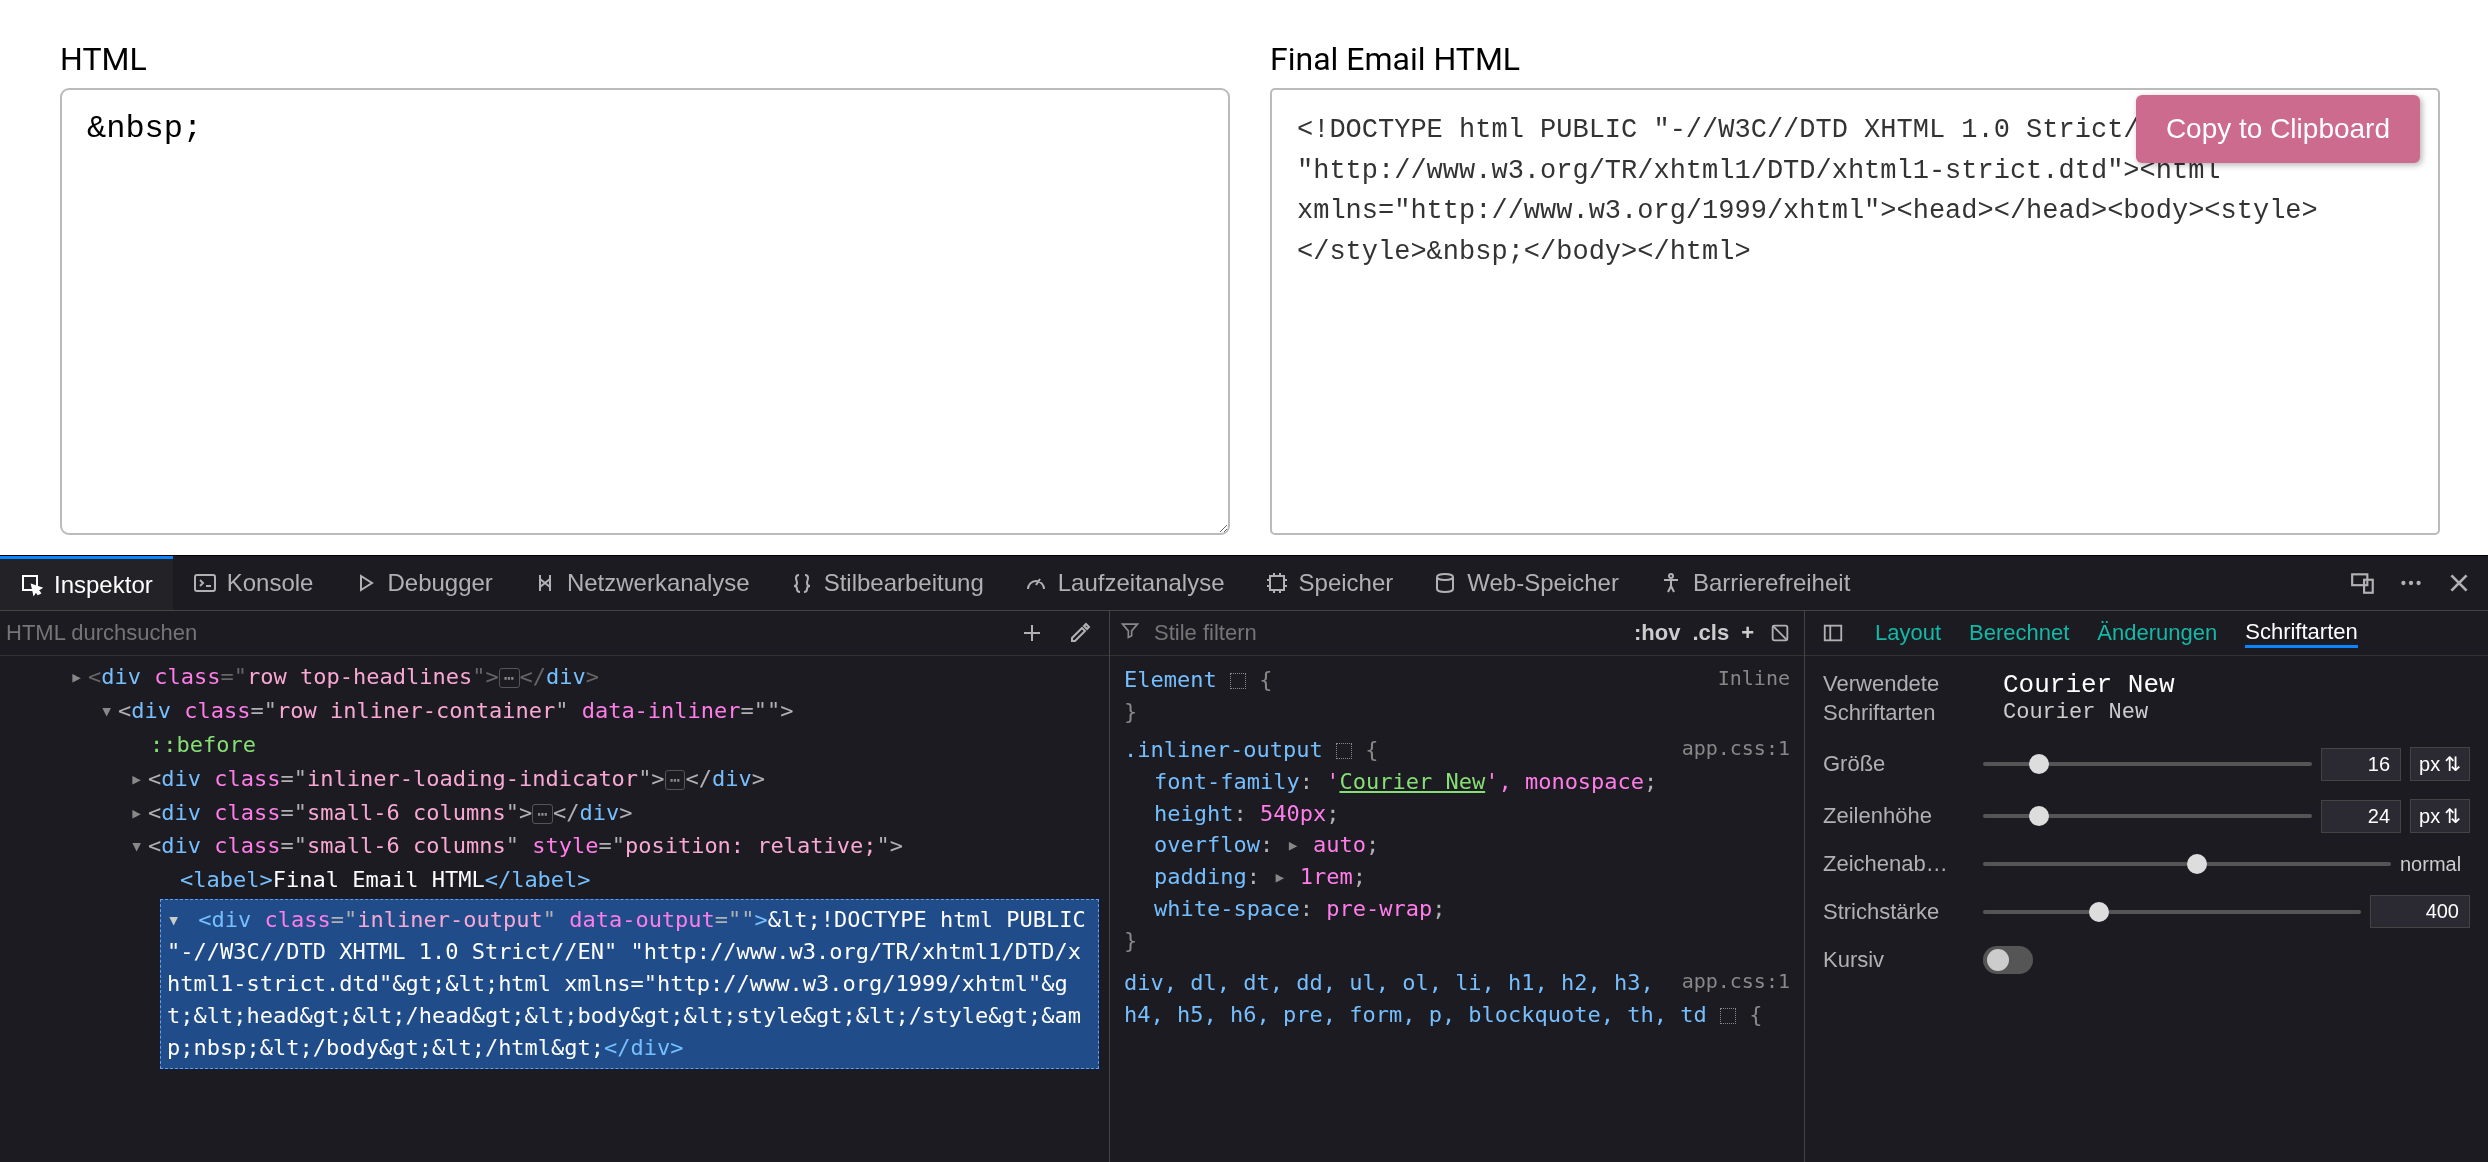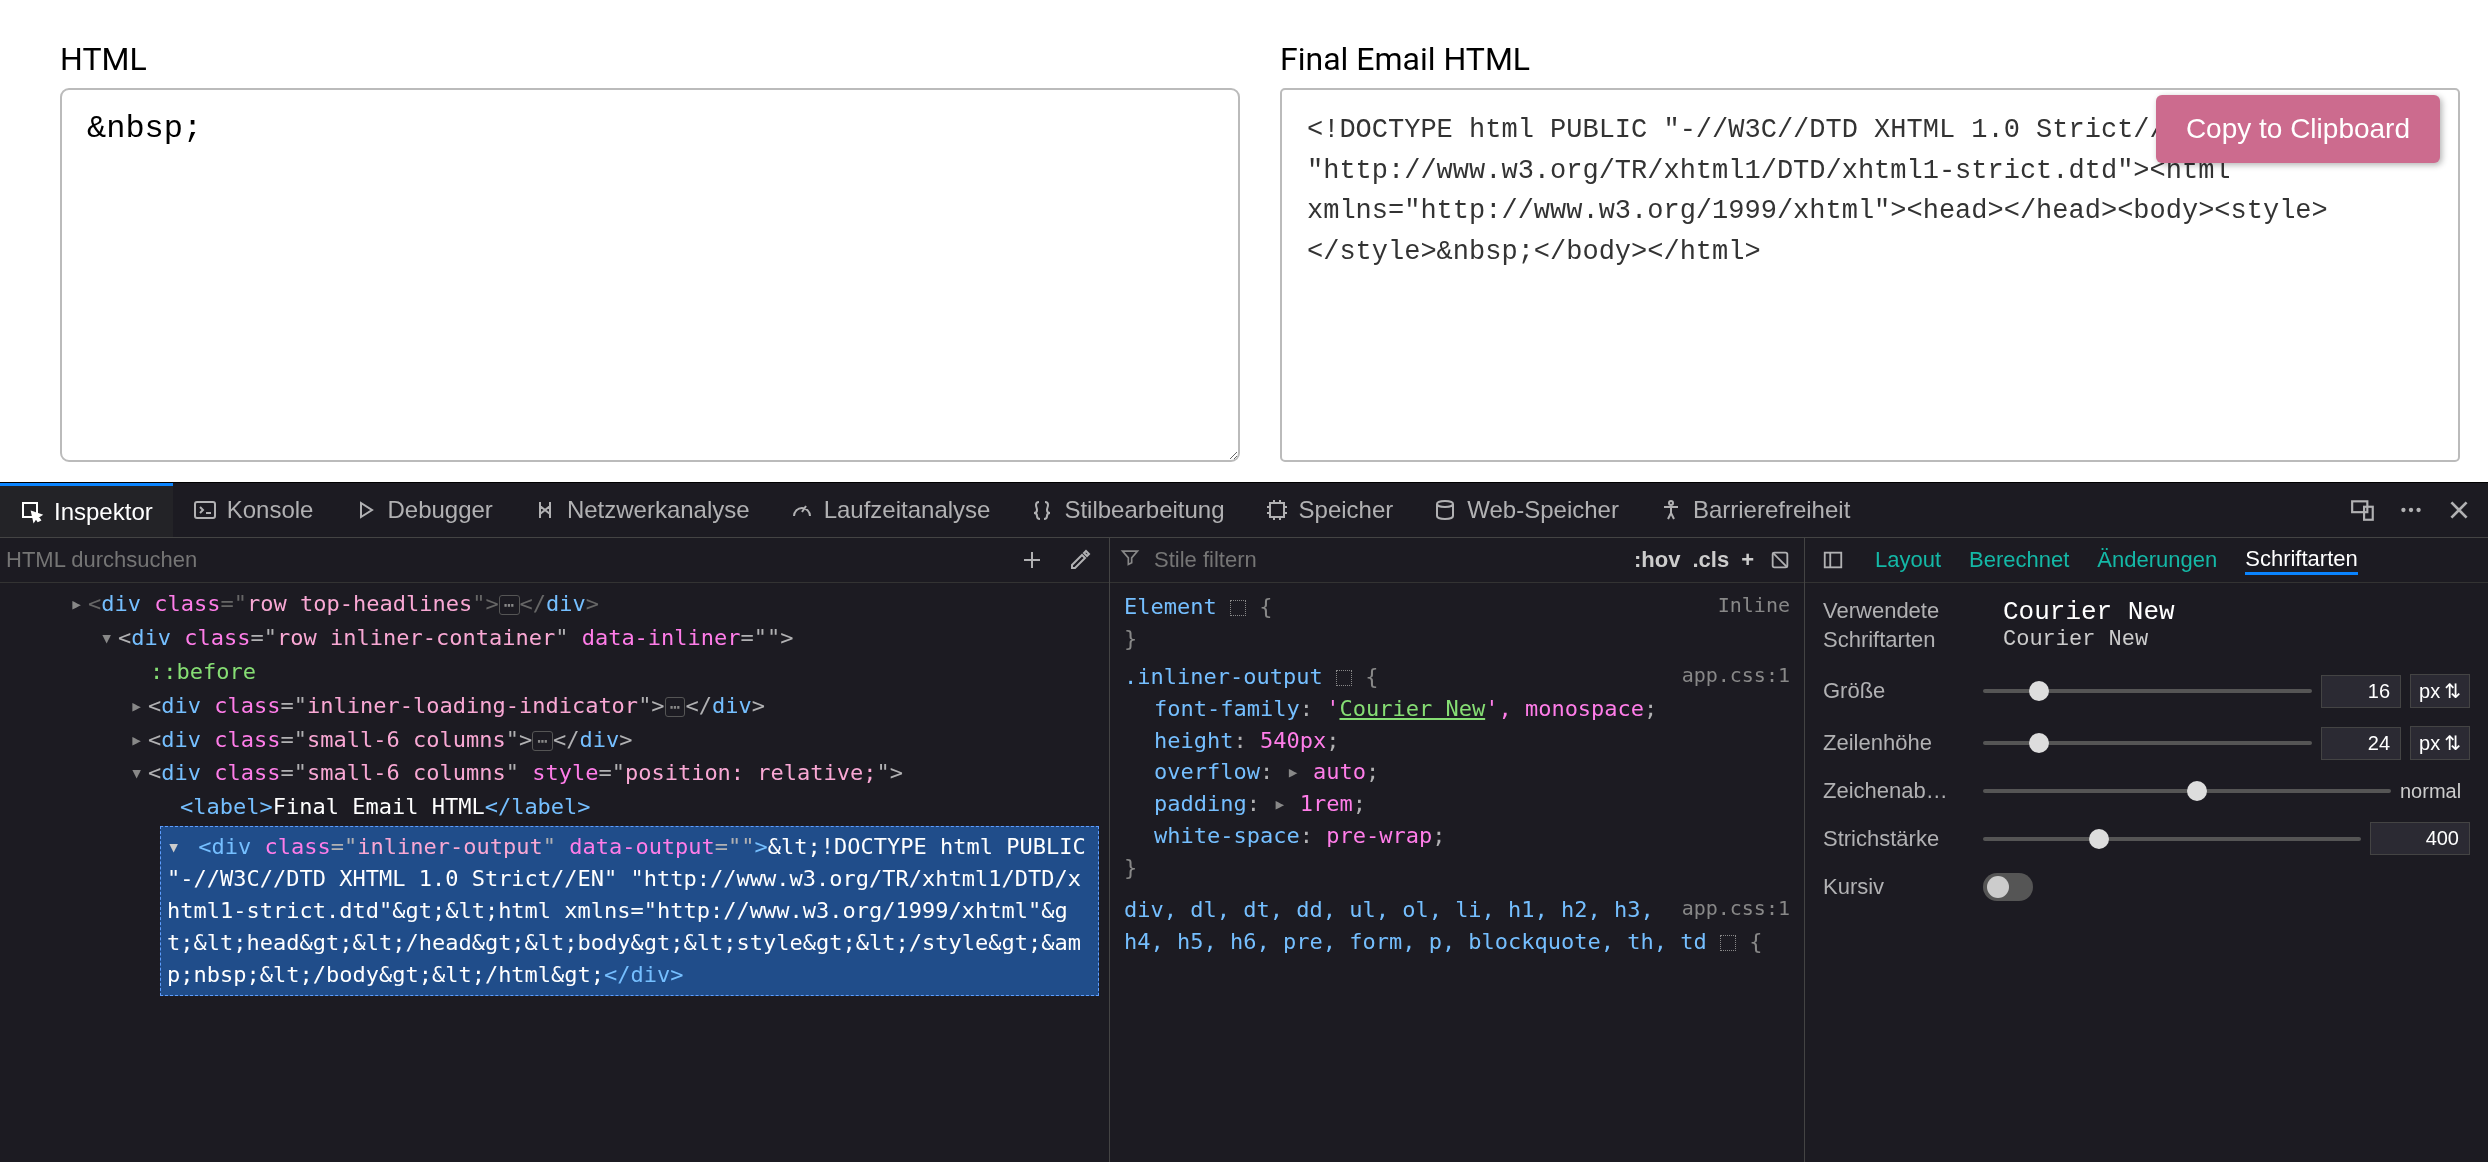--- a/index.html
+++ b/index.html
@@ -1,17 +1,17 @@
 <!DOCTYPE html>
 <html><head>
 <meta charset="utf-8">
 <style>
 * { box-sizing: border-box; margin: 0; padding: 0; }
 body { font-family: -apple-system, BlinkMacSystemFont, "Segoe UI", Roboto, sans-serif; font-size: 16px; background: #fff; width: 2488px; height: 1162px; overflow: hidden; display: flex; flex-direction: column; }
-.top-pane { display: flex; gap: 40px; padding: 40px 28px 20px 60px; height: 482px; }
+.top-pane { display: flex; gap: 40px; padding: 40px 48px 20px 60px; height: 555px; }
 .col { flex: 1; display: flex; flex-direction: column; position: relative; }
 .col-label { font-size: 32px; color: #000; margin-bottom: 10px; font-weight: 400; }
 .textarea { width: 100%; height: 500px; border: 2px solid #bbb; border-radius: 9px; padding: 20px 25px; font-family: "Courier New", monospace; font-size: 32px; resize: both; color: #000; }
 .output-box { width: 100%; height: 500px; border: 2px solid #bbb; border-radius: 5px; padding: 20px 25px; font-family: "Courier New", monospace; font-size: 27px; color: #333; white-space: pre-wrap; overflow: auto; line-height: 1.5; }
 .copy-btn { position: absolute; top: 55px; right: 20px; background: #cc6b8e; color: #fff; border: none; padding: 18px 30px; font-size: 28px; border-radius: 6px; cursor: pointer; box-shadow: 2px 2px 6px rgba(0,0,0,0.3); }
 
 
 .devtools { flex: 1; background: #1c1b22; color: #b1b1b3; font-family: -apple-system, BlinkMacSystemFont, "Segoe UI", sans-serif; font-size: 22px; display: flex; flex-direction: column; border-top: 1px solid #000; }
 .dt-tabs { display: flex; align-items: center; height: 55px; background: #1c1b22; border-bottom: 1px solid #444; }
 .dt-tab { display: flex; align-items: center; gap: 10px; padding: 0 20px; height: 100%; cursor: pointer; font-size: 24px; }
@@ -122,32 +122,32 @@
         <span class="ic">
           <svg width="24" height="24" viewBox="0 0 24 24" fill="none" stroke="currentColor" stroke-width="2">
             <path d="M7 4v16M17 4v16M7 8l10 8M17 8L7 16"></path>
           </svg>
         </span>
         <span>Netzwerkanalyse</span>
       </div>
     <div class="dt-tab">
         <span class="ic">
           <svg width="24" height="24" viewBox="0 0 24 24" fill="none" stroke="currentColor" stroke-width="2">
+            <path d="M9 4c-2 0-3 1-3 3s1 3 1 5-1 3-3 3c2 0 3 1 3 3s1 3 3 3M15 4c2 0 3 1 3 3s-1 3-1 5 1 3 3 3c-2 0-3 1-3 3s-1 3-3 3"></path>
+          </svg>
+        </span>
+        <span>Stilbearbeitung</span>
+      </div>
+    <div class="dt-tab">
+        <span class="ic">
+          <svg width="24" height="24" viewBox="0 0 24 24" fill="none" stroke="currentColor" stroke-width="2">
             <path d="M4 18a8 8 0 0116 0M12 14l4-6"></path>
           </svg>
         </span>
         <span>Laufzeitanalyse</span>
-      </div>
-    <div class="dt-tab">
-        <span class="ic">
-          <svg width="24" height="24" viewBox="0 0 24 24" fill="none" stroke="currentColor" stroke-width="2">
-            <path d="M9 4c-2 0-3 1-3 3s1 3 1 5-1 3-3 3c2 0 3 1 3 3s1 3 3 3M15 4c2 0 3 1 3 3s-1 3-1 5 1 3 3 3c-2 0-3 1-3 3s-1 3-3 3"></path>
-          </svg>
-        </span>
-        <span>Stilbearbeitung</span>
       </div>
     <div class="dt-tab">
         <span class="ic">
           <svg width="24" height="24" viewBox="0 0 24 24" fill="none" stroke="currentColor" stroke-width="2">
             <rect x="5" y="5" width="14" height="14"></rect>
             <path d="M9 2v3M15 2v3M9 19v3M15 19v3M2 9h3M2 15h3M19 9h3M19 15h3"></path>
           </svg>
         </span>
         <span>Speicher</span>
       </div>

